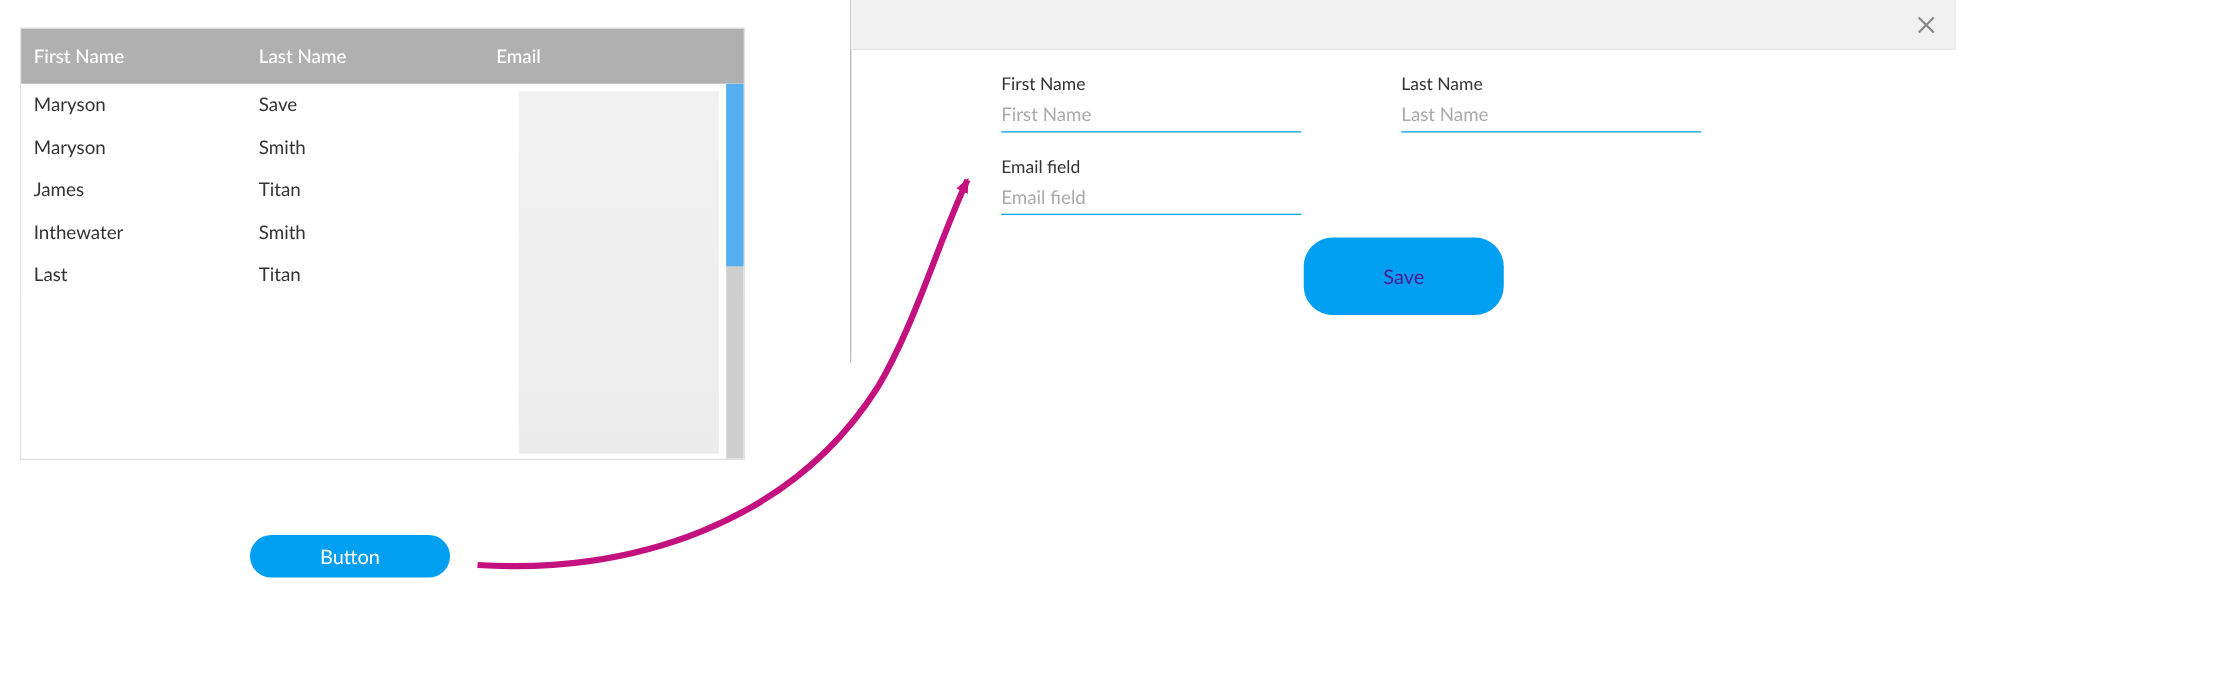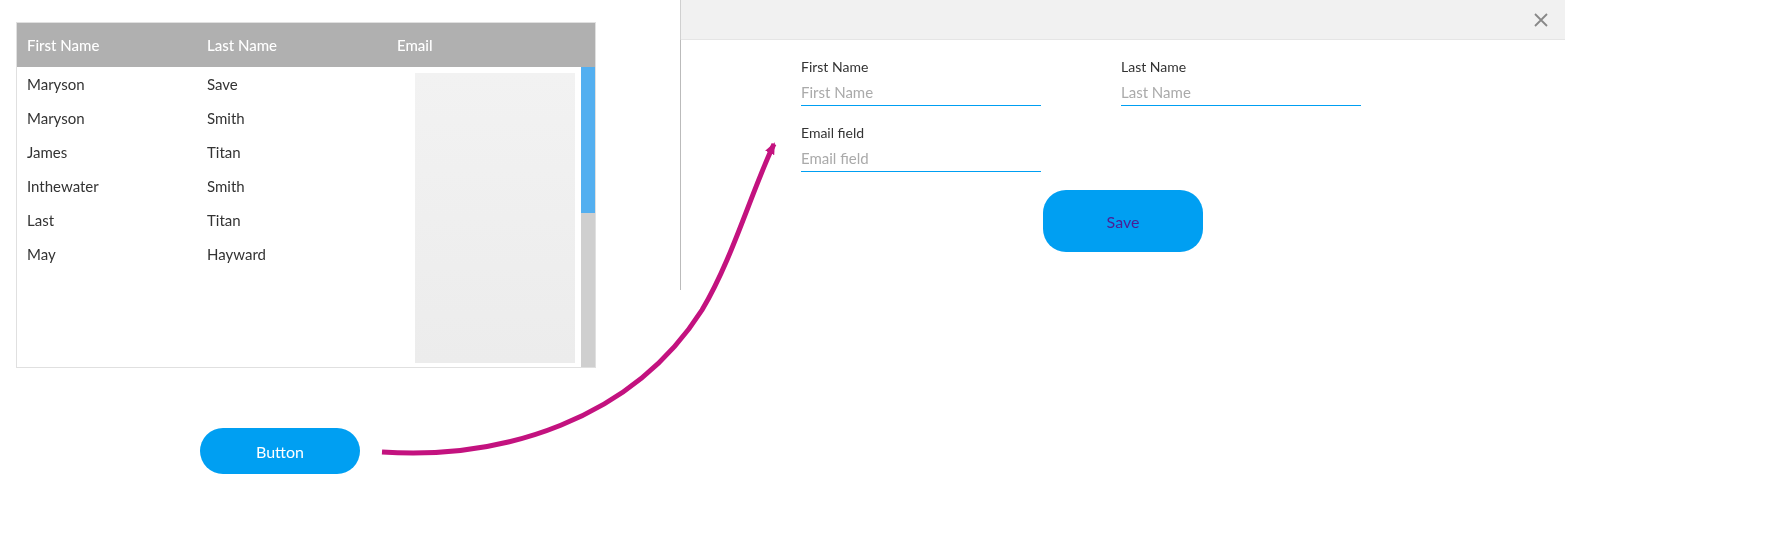--- a/index.html
+++ b/index.html
@@ -78,21 +78,21 @@
       width: 14px;
       height: 146px;
       background: #53aff0;
     }
     
     .main-button {
       position: absolute;
       left: 200px;
       top: 428px;
       width: 160px;
-      height: 46px;
+      height: 34px;
       background: #009ff2;
       color: #fff;
       border: none;
       border-radius: 23px;
       font-size: 16px;
       cursor: pointer;
       font-family: inherit;
     }
     
     
@@ -221,25 +221,20 @@
     <div class="table-row">
       <div class="col-first">Inthewater</div>
       <div class="col-last">Smith</div>
       <div class="col-email"></div>
     </div>
     <div class="table-row">
       <div class="col-first">Last</div>
       <div class="col-last">Titan</div>
       <div class="col-email"></div>
     </div>
-    <div class="table-row">
-      <div class="col-first">May</div>
-      <div class="col-last">Hayward</div>
-      <div class="col-email"></div>
-    </div>
     <div class="scroll-track"></div>
     <div class="scroll-thumb"></div>
   </div>
 </div>
 
 <button class="main-button">Button</button>
 
 <svg class="arrow-svg" viewBox="0 0 420 340">
   <defs>
     <marker id="arrowhead" markerWidth="12" markerHeight="10" refX="10" refY="5" orient="auto" markerUnits="userSpaceOnUse">

